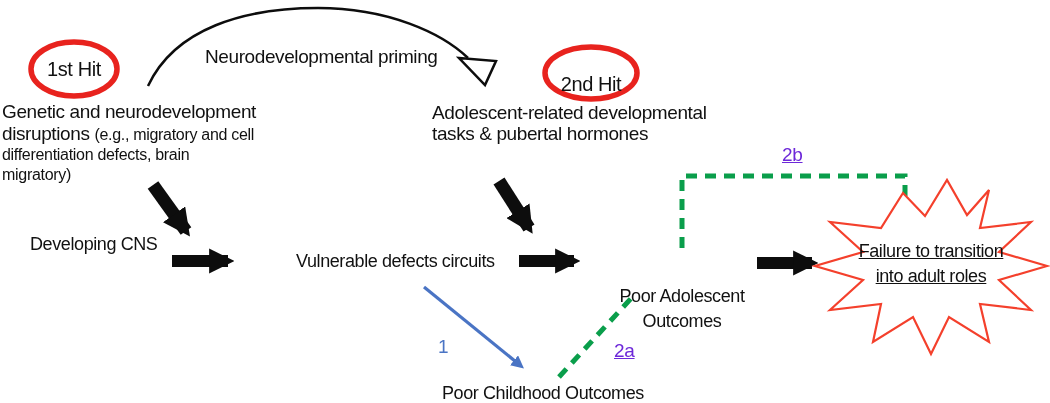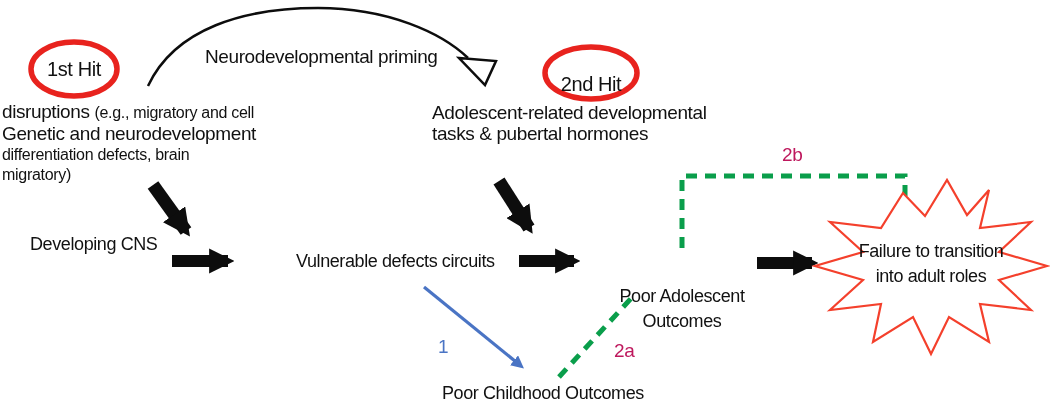--- a/index.html
+++ b/index.html
@@ -7,21 +7,21 @@
     position:relative;width:1050px;height:403px;background:#ffffff;
     font-family:"Liberation Sans","DejaVu Sans",sans-serif;color:#111;
     overflow:hidden;
     padding-left:16px;
   }
   .canvas svg.layer{position:absolute;left:0;top:0;width:1050px;height:403px;}
   .lbl{position:absolute;letter-spacing:-0.4px;line-height:21px;font-size:19px;white-space:nowrap;}
   .node{position:absolute;font-size:18px;letter-spacing:-0.4px;white-space:nowrap;}
   .center{text-align:center;}
   .hit-label{position:absolute;font-size:20px;letter-spacing:-0.4px;text-align:center;}
-  .green-lbl{position:absolute;font-size:19px;color:#be185d;letter-spacing:-0.3px;}
+  .green-lbl{position:absolute;font-size:19px;color:#6d28d9;letter-spacing:-0.3px;text-decoration:underline;}
   .blue-lbl{position:absolute;font-size:19px;color:#4a74c4;letter-spacing:-0.3px;}
   .genetic{position:absolute;left:2px;top:101px;line-height:21px;}
   .genetic .big{font-size:19px;letter-spacing:-0.4px;}
   .genetic .sm{font-size:16px;letter-spacing:-0.3px;}
   .genetic div{white-space:nowrap;}
   .twoline{line-height:25px;}
 </style>
 </head>
 <body>
 
@@ -56,38 +56,38 @@
 
     <polygon points="1047,266 999,280 1031,310 980,304 989,342 949,317 931,354 913,317 873,342 881,304 830,310 863,280 815,266 863,252 830,222 881,228 903,193 925,216 947,180 967,215 989,190 980,228 1031,222 999,252" fill="#ffffff" stroke="#f4402c" stroke-width="2.2" stroke-linejoin="miter"></polygon>
   </svg>
 
   <div class="hit-label" style="left:31px;top:58px;width:86px;">1st Hit</div>
   <div class="hit-label" style="left:545px;top:62px;width:92px;margin-top:11px;">2nd Hit</div>
 
   <div class="lbl center" style="left:205px;top:46px;width:230px;text-align:center;">Neurodevelopmental priming</div>
 
   <div class="genetic">
+    <div><span class="big">Genetic and neurodevelopment</span></div>
     <div><span class="big">disruptions </span><span class="sm">(e.g., migratory and cell</span></div>
-    <div><span class="big">Genetic and neurodevelopment</span></div>
     <div style="line-height:20px;"><span class="sm">differentiation defects, brain</span></div>
     <div style="line-height:20px;"><span class="sm">migratory)</span></div>
   </div>
 
   <div class="lbl" style="left:432px;top:102px;">
     <div>Adolescent-related developmental</div>
     <div>tasks &amp; pubertal hormones</div>
   </div>
 
   <div class="node" style="left:30px;top:234px;">Developing CNS</div>
   <div class="node" style="left:296px;top:251px;">Vulnerable defects circuits</div>
   <div class="node center twoline" style="left:600px;top:251px;width:164px;margin-top:33px;">
     <div>Poor Adolescent</div>
     <div>Outcomes</div>
   </div>
-  <div class="node center twoline" style="left:841px;top:239px;width:180px;">
+  <div class="node center twoline" style="left:841px;top:239px;width:180px;text-decoration:underline;">
     <div>Failure to transition</div>
     <div>into adult roles</div>
   </div>
   <div class="node" style="left:442px;top:383px;">Poor Childhood Outcomes</div>
 
   <div class="blue-lbl" style="left:438px;top:336px;">1</div>
   <div class="green-lbl" style="left:614px;top:340px;">2a</div>
   <div class="green-lbl" style="left:782px;top:144px;">2b</div>
 
 </div>

